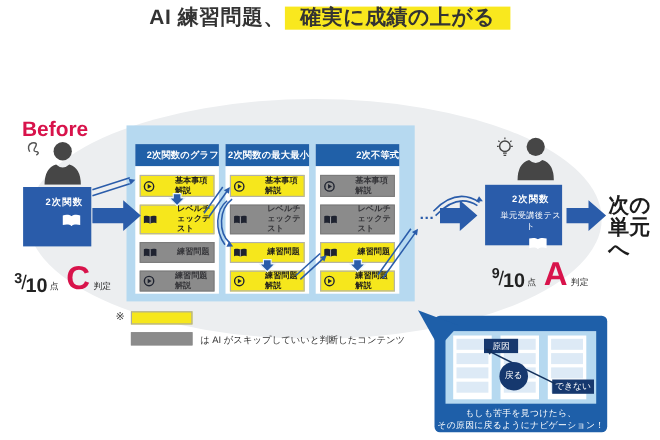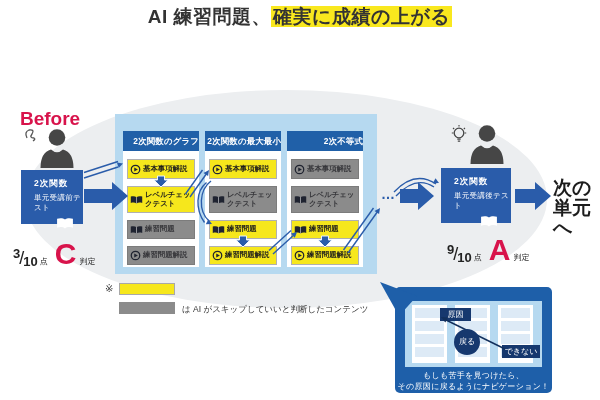--- a/index.html
+++ b/index.html
@@ -2,48 +2,48 @@
 <html><head>
 <meta charset="utf-8">
 <style>
   html,body{margin:0;padding:0;background:#fff;}
   .stage{position:relative;width:600px;height:400px;background:#fff;overflow:hidden;
          font-family:"Liberation Sans","DejaVu Sans",sans-serif;color:#222;}
   .abs{position:absolute;}
 
   
   .headline{left:0;right:0;top:4px;text-align:center;font-weight:bold;font-size:19px;line-height:25px;color:#333;letter-spacing:0.5px;}
-  .hl{background:#f9e81e;padding:0 2px;}
+  .hl{background:#f9e81e;padding:0 14px;}
 
   
   .bg-ellipse{left:25px;top:90px;width:522px;height:218px;border-radius:50%;background:#eceef0;}
 
   
   .side-label{font-size:19px;font-weight:bold;color:#d8134b;}
 
   
-  .test-box{background:#2a5caa;color:#fff;box-sizing:border-box;padding-left:13px;}
+  .test-box{background:#2a5caa;color:#fff;text-align:center;box-sizing:border-box;padding-left:13px;}
   .tb1{font-size:8.5px;font-weight:bold;margin-top:8px;letter-spacing:1px;}
   .tb2{font-size:7.5px;margin-top:3px;letter-spacing:0.3px;}
   .tb-book{margin-top:4px;}
 
   
   .score{display:flex;align-items:baseline;}
   .fr-n{font-size:13px;font-weight:bold;position:relative;top:-6px;}
   .fr-s{font-size:18px;margin:0 -1px;}
-  .fr-d{font-size:13px;font-weight:bold;position:relative;top:2px;}
+  .fr-d{font-size:18px;font-weight:bold;position:relative;top:2px;}
   .unit{font-size:8px;margin-left:2px;}
   .grade{font-size:30px;font-weight:bold;color:#d8134b;margin-left:7px;line-height:28px;}
   .suffix{font-size:8px;margin-left:3px;}
 
   
   .flow-box{left:115px;top:114px;width:262px;height:160px;background:#b6d9f0;}
   .col{position:absolute;top:131px;width:76px;height:136px;background:#fff;}
   .col-h{height:20px;background:#2060a8;color:#fff;font-size:8.4px;font-weight:bold;text-align:right;line-height:20px;letter-spacing:0.2px;}
-  .item{position:absolute;left:4px;width:68px;display:flex;align-items:center;gap:2px;padding:0 2px;box-sizing:border-box;border:1px solid #b0b0b0;font-weight:bold;font-size:7.4px;line-height:1.2;}
+  .item{position:absolute;left:4px;width:68px;display:flex;align-items:center;gap:18px;padding:0 2px;box-sizing:border-box;border:1px solid #b0b0b0;font-weight:bold;font-size:7.4px;line-height:1.2;}
   .item.y{background:#f6e71c;color:#1c1c1c;}
   .item.g{background:#8b8b8b;color:#36363a;border-color:#7c7c7c;}
   .icn{display:inline-flex;flex:0 0 auto;color:#1f2330;}
   .lbl{flex:1;}
 
   .dots{font-size:14px;font-weight:bold;color:#2a5caa;letter-spacing:2px;}
 
   
   .legend-mark{font-size:10px;color:#444;}
   .sw{width:56px;height:12px;border:1px solid #a8a8a8;box-sizing:border-box;}
@@ -94,21 +94,20 @@
 
   <div class="abs side-label" style="left:20px;top:108px">Before</div>
   <svg class="abs" style="left:23px;top:127px" width="15" height="17" viewBox="0 0 15 17">
     <path d="M4 11 Q1 5 6 3 Q12 2 9 7 Q6 11 11 11 Q13 12 10 14" fill="none" stroke="#555" stroke-width="1.3"></path>
   </svg>
   <svg class="abs" style="left:37px;top:128px;color:#464646" width="40" height="40">
       <use href="#i-person"></use>
     </svg>
   <div class="abs test-box" style="left:21px;top:170px;width:62px;height:54px">
     <div class="tb1">2次関数</div>
-    <div class="tb2">単元受講前テスト</div>
     <svg class="tb-book" style="margin-left:22px;color:#fff" width="18" height="13">
         <use href="#i-book"></use>
       </svg>
   </div>
   <div class="abs score" style="left:13px;top:240px">
     <span class="fr-n">3</span>
     <span class="fr-s">/</span>
     <span class="fr-d">10</span>
     <span class="unit">点</span>
     <span class="grade">C</span>

